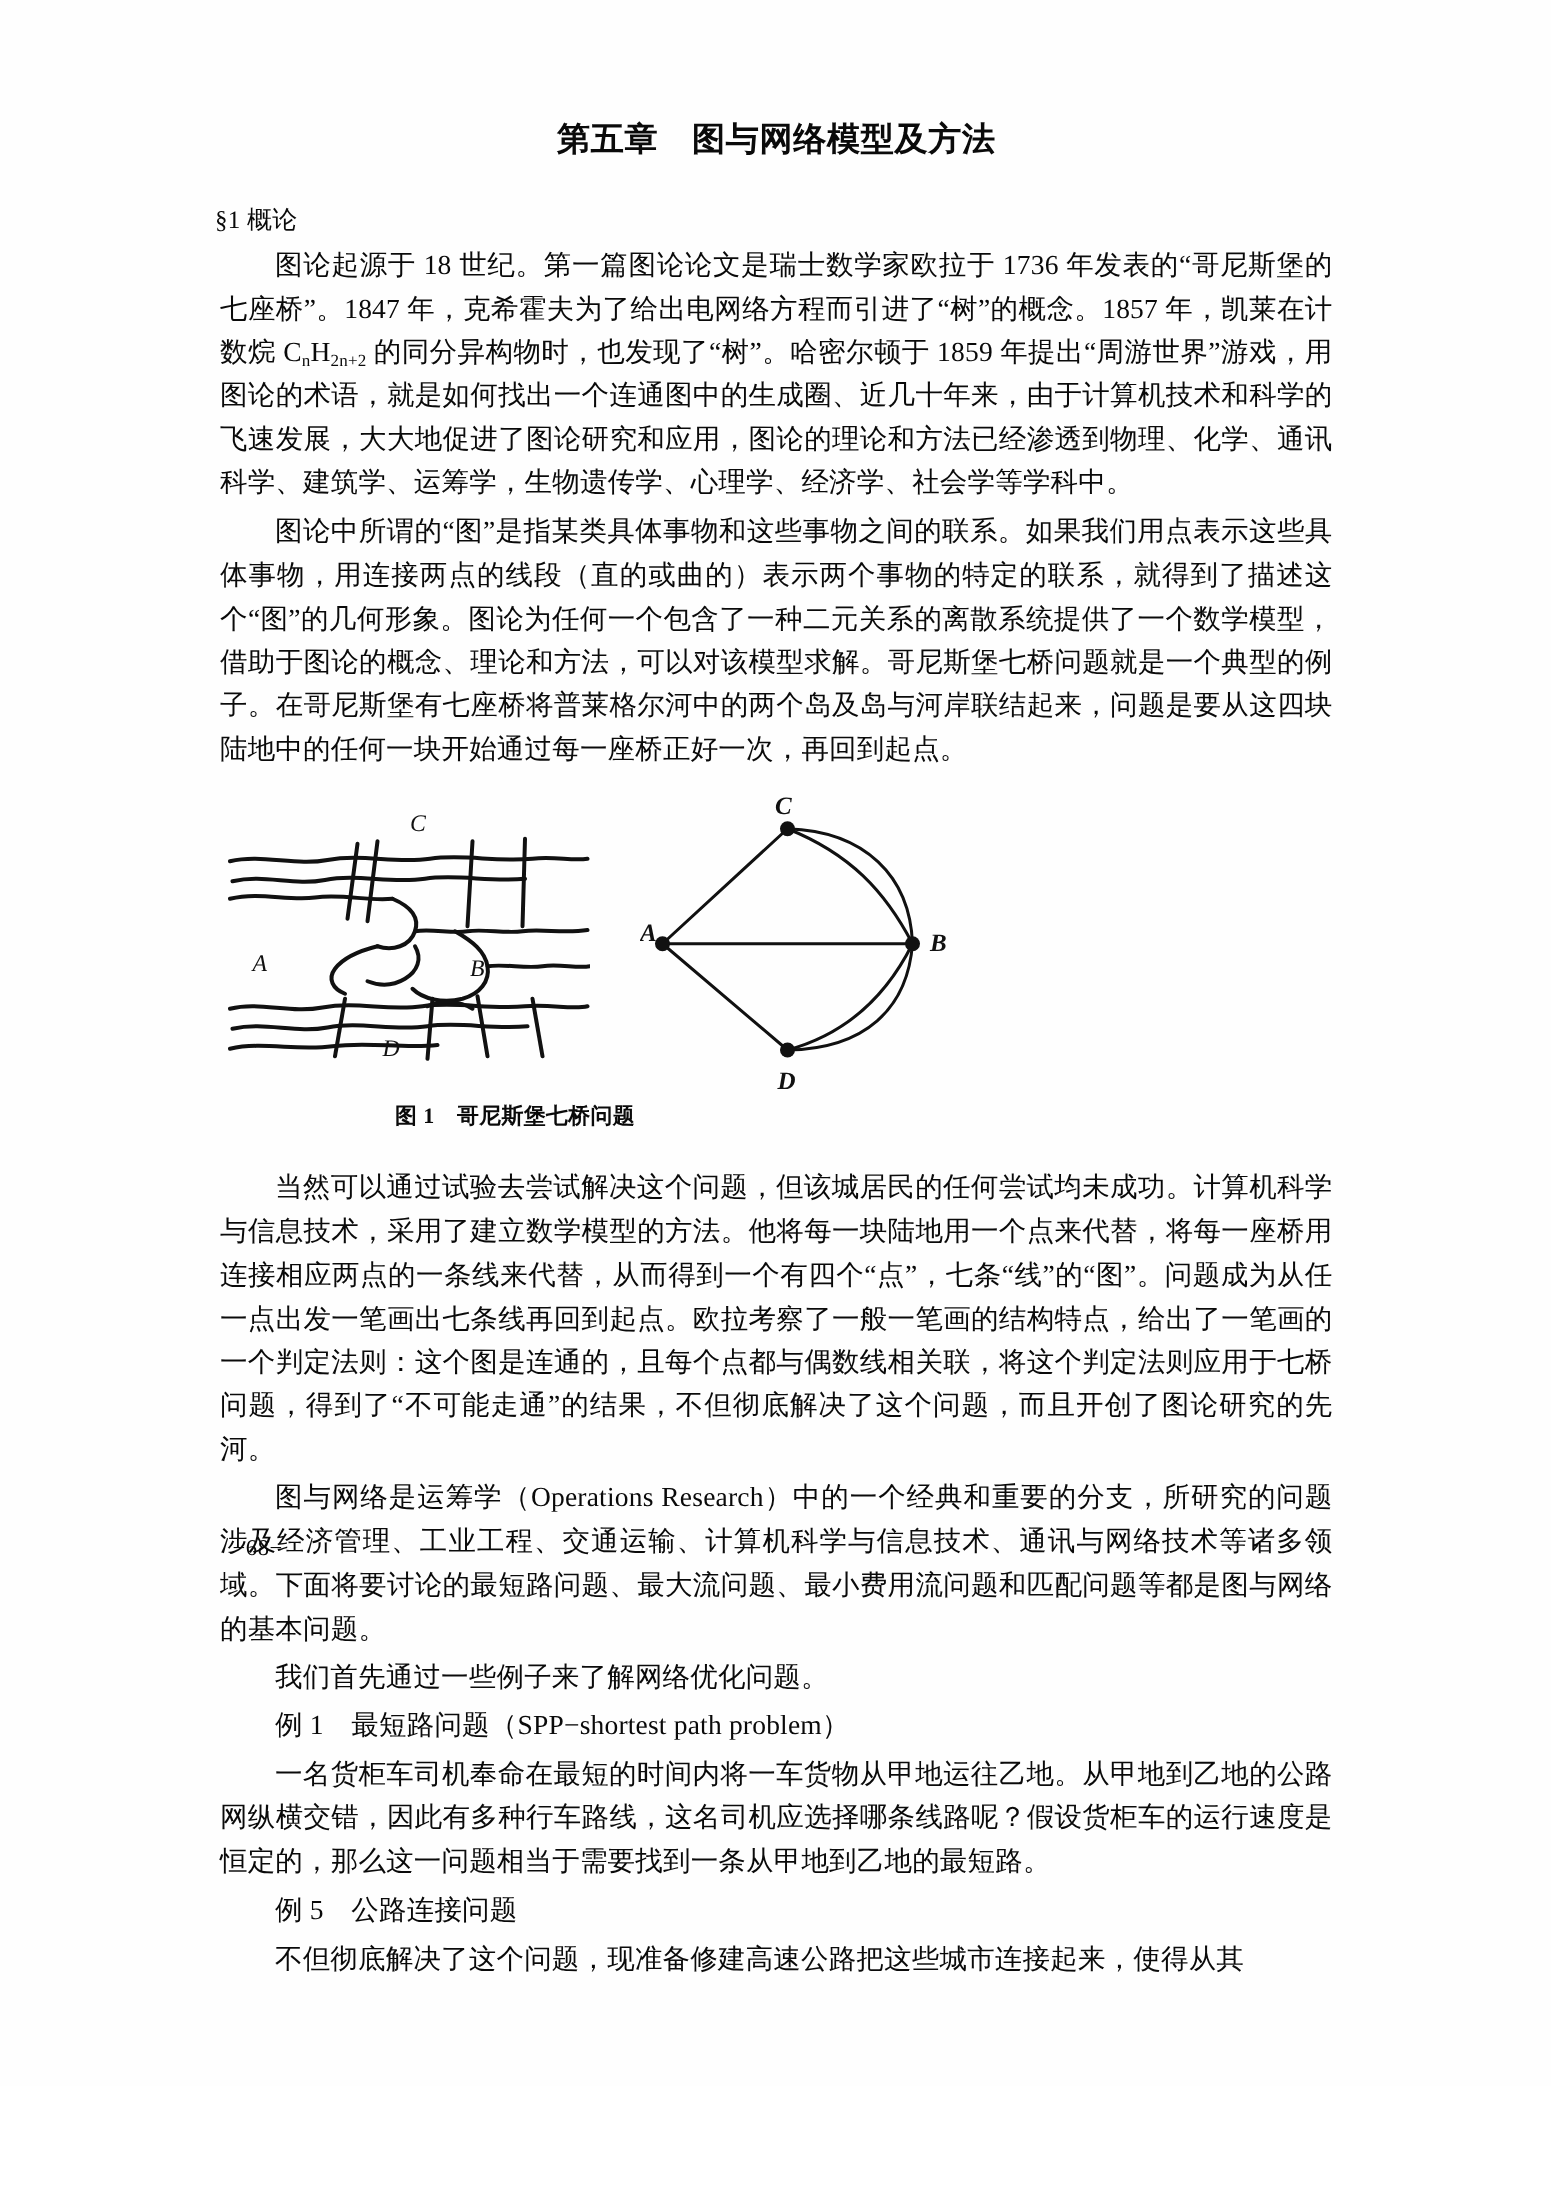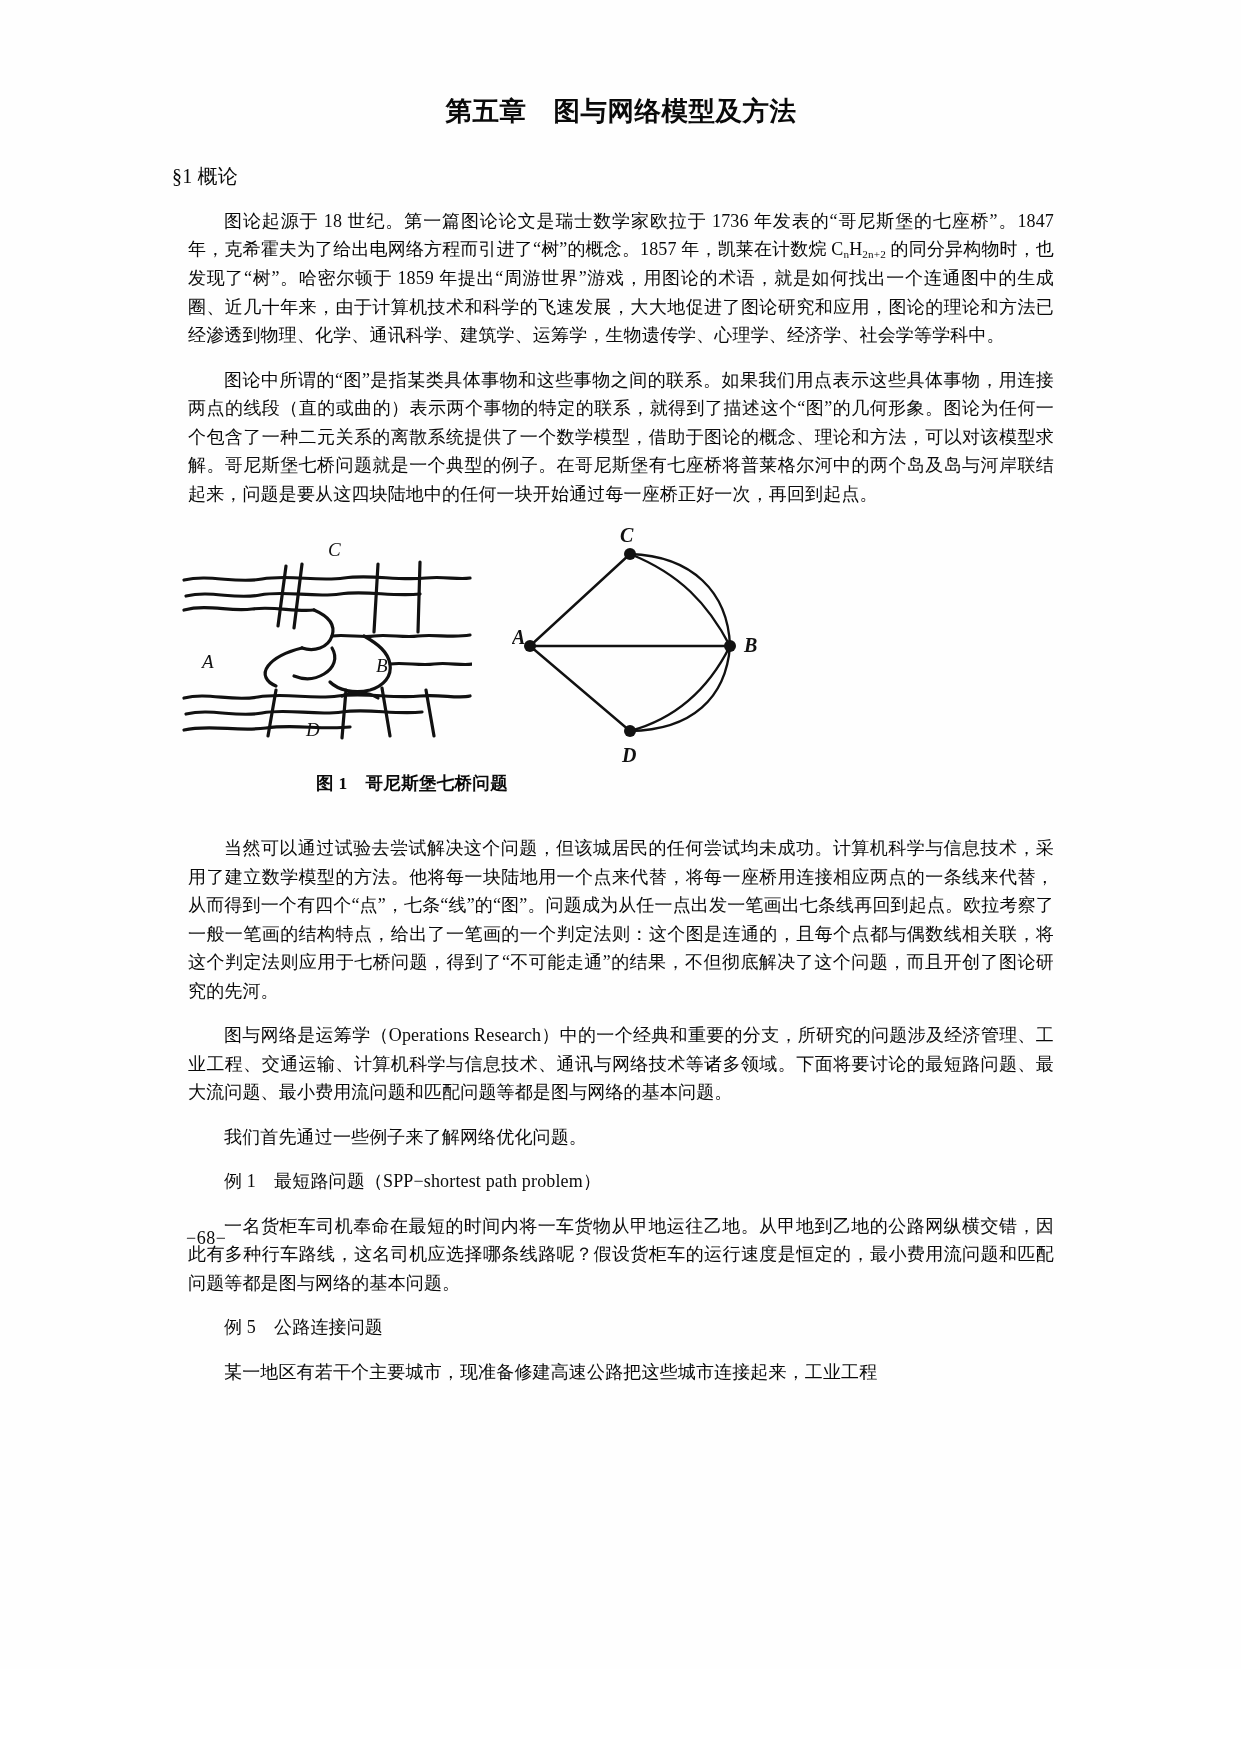--- a/index.html
+++ b/index.html
@@ -33,23 +33,23 @@
     margin: 0 0 34px 0;
     line-height: 1.2;
   }
   .section-head {
     font-size: 20px;
     margin: 0 0 4px 0;
     line-height: 1.45;
     letter-spacing: 0.2px;
   }
   p.body {
-    font-size: 18px;
+    font-size: 22px;
     line-height: 1.585;
-    margin: 16px;
+    margin: 4px;
     text-align: justify;
     text-justify: inter-ideograph;
     text-indent: 2em;
     letter-spacing: 0.15px;
   }
   sub { font-size: 0.62em; vertical-align: -0.28em; }
 
   
   .figure-wrap {
     margin: 18px 0 6px 0;
@@ -174,23 +174,23 @@
     </div>
 
     <p class="body">当然可以通过试验去尝试解决这个问题，但该城居民的任何尝试均未成功。计算机科学与信息技术，采用了建立数学模型的方法。他将每一块陆地用一个点来代替，将每一座桥用连接相应两点的一条线来代替，从而得到一个有四个“点”，七条“线”的“图”。问题成为从任一点出发一笔画出七条线再回到起点。欧拉考察了一般一笔画的结构特点，给出了一笔画的一个判定法则：这个图是连通的，且每个点都与偶数线相关联，将这个判定法则应用于七桥问题，得到了“不可能走通”的结果，不但彻底解决了这个问题，而且开创了图论研究的先河。</p>
 
     <p class="body">图与网络是运筹学（Operations Research）中的一个经典和重要的分支，所研究的问题涉及经济管理、工业工程、交通运输、计算机科学与信息技术、通讯与网络技术等诸多领域。下面将要讨论的最短路问题、最大流问题、最小费用流问题和匹配问题等都是图与网络的基本问题。</p>
 
     <p class="body">我们首先通过一些例子来了解网络优化问题。</p>
 
     <p class="body">例 1　最短路问题（SPP−shortest path problem）</p>
 
-    <p class="body">一名货柜车司机奉命在最短的时间内将一车货物从甲地运往乙地。从甲地到乙地的公路网纵横交错，因此有多种行车路线，这名司机应选择哪条线路呢？假设货柜车的运行速度是恒定的，最小费用流问题和匹配问题等都是图与网络的基本问题。</p>
+    <p class="body">一名货柜车司机奉命在最短的时间内将一车货物从甲地运往乙地。从甲地到乙地的公路网纵横交错，因此有多种行车路线，这名司机应选择哪条线路呢？假设货柜车的运行速度是恒定的，那么这一问题相当于需要找到一条从甲地到乙地的最短路。</p>
 
     <p class="body">例 5　公路连接问题</p>
 
-    <p class="body">某一地区有若干个主要城市，现准备修建高速公路把这些城市连接起来，工业工程</p>
+    <p class="body">不但彻底解决了这个问题，现准备修建高速公路把这些城市连接起来，使得从其</p>
 
   </div>
 
   <div class="page-number">−68−</div>
 
 </div>
 
 </body></html>

